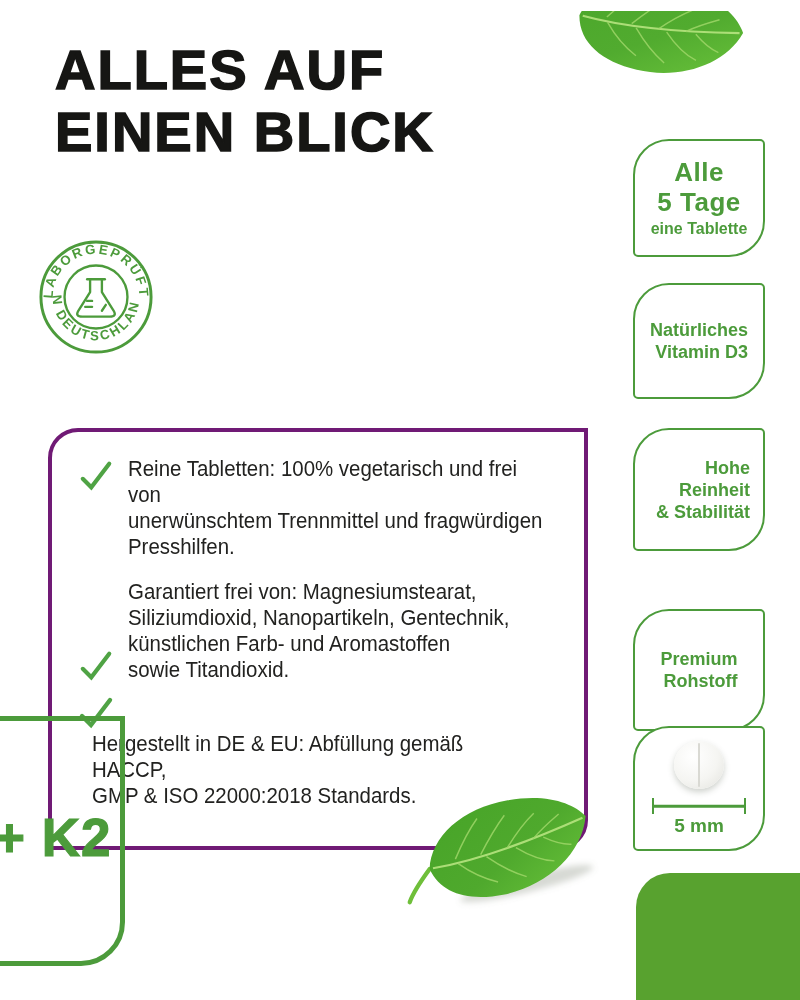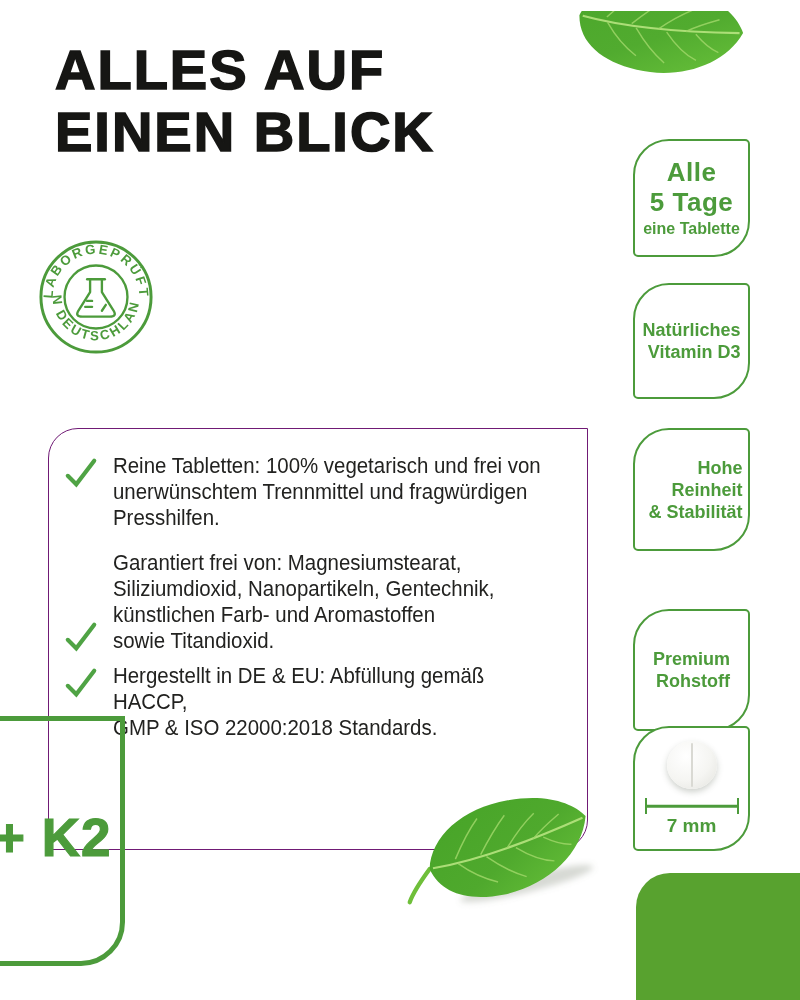--- a/index.html
+++ b/index.html
@@ -23,34 +23,34 @@
     color:#4c9b3b; font-size:26px; font-weight:bold; white-space:nowrap;
     transform:scaleX(.88); transform-origin:left center; margin-bottom:7px;
   }
   .intro-body {
     font-size:26px; line-height:38px; color:#232321; white-space:pre-line;
     transform:scaleX(.96); transform-origin:left top;
   }
   
   .checklist-panel {
     position:absolute; left:48px; top:417px; width:540px; height:422px;
-    border:1px solid #701a75; border-radius:30px 0 30px 0; background:transparent;
-    z-index:1; padding:24px 18px 0 14px;
+    border:4px solid #701a75; border-radius:30px 0 30px 0; background:transparent;
+    z-index:1; padding:24px 18px 0 26px;
   }
   .check-row { display:flex; align-items:flex-start; }
   .check-row + .check-row.gap-lg { margin-top:19px;align-items:flex-end; }
-  .check-row + .check-row.gap-sm { margin-top:9px; }
+  .check-row + .check-row.gap-sm { margin-top:9px;flex-direction:column; }
   .check-icon { flex:0 0 36px; width:36px; height:34px; margin-top:3px; }
   .check-text {
     font-size:21.5px; line-height:26px; color:#222220; white-space:pre-line;
     margin-left:14px; transform:scaleX(.95); transform-origin:left top;
   }
   
   .badge {
-    position:absolute; left:633px; width:117px;
+    position:absolute; left:633px; width:132px;
     border:2px solid #4c9b3b; border-radius:36px 5px 36px 5px;
     display:flex; flex-direction:column; align-items:center; justify-content:center;
     text-align:center; color:#4c9b3b; font-weight:bold; background:#fff;
   }
   .badge-primary.lg { font-size:26px; line-height:30px; white-space:pre-line; letter-spacing:.5px; }
   .badge-primary.md { font-size:18px; line-height:22px; white-space:pre-line;text-align:right; }
   .badge-secondary { font-size:16px; line-height:20px; margin-top:2px; }
   #badge-dosage   { top:128px; height:118px; }
   #badge-vitamin  { top:272px; height:116px; }
   #badge-purity   { top:417px; height:123px;padding-left:8px; }
@@ -172,21 +172,21 @@
   </div>
 
   <div class="badge" id="badge-raw">
     <div class="badge-primary md">Premium
 Rohstoff</div>
   </div>
 
   <div class="badge" id="badge-tablet">
     <div class="pill"></div>
     <div class="measure-line"></div>
-    <div class="size-label">7 mm</div>
+    <div class="size-label">5 mm</div>
   </div>
 
   <div class="green-panel"></div>
 
   <div class="product-frame"></div>
   <div class="product-fragment">+ K2</div>
 
   <svg class="leaf leaf-top" viewBox="-32 -6 234 128">
     <defs>
       <linearGradient id="lgTop" x1="0" y1="0" x2="1" y2="1">

